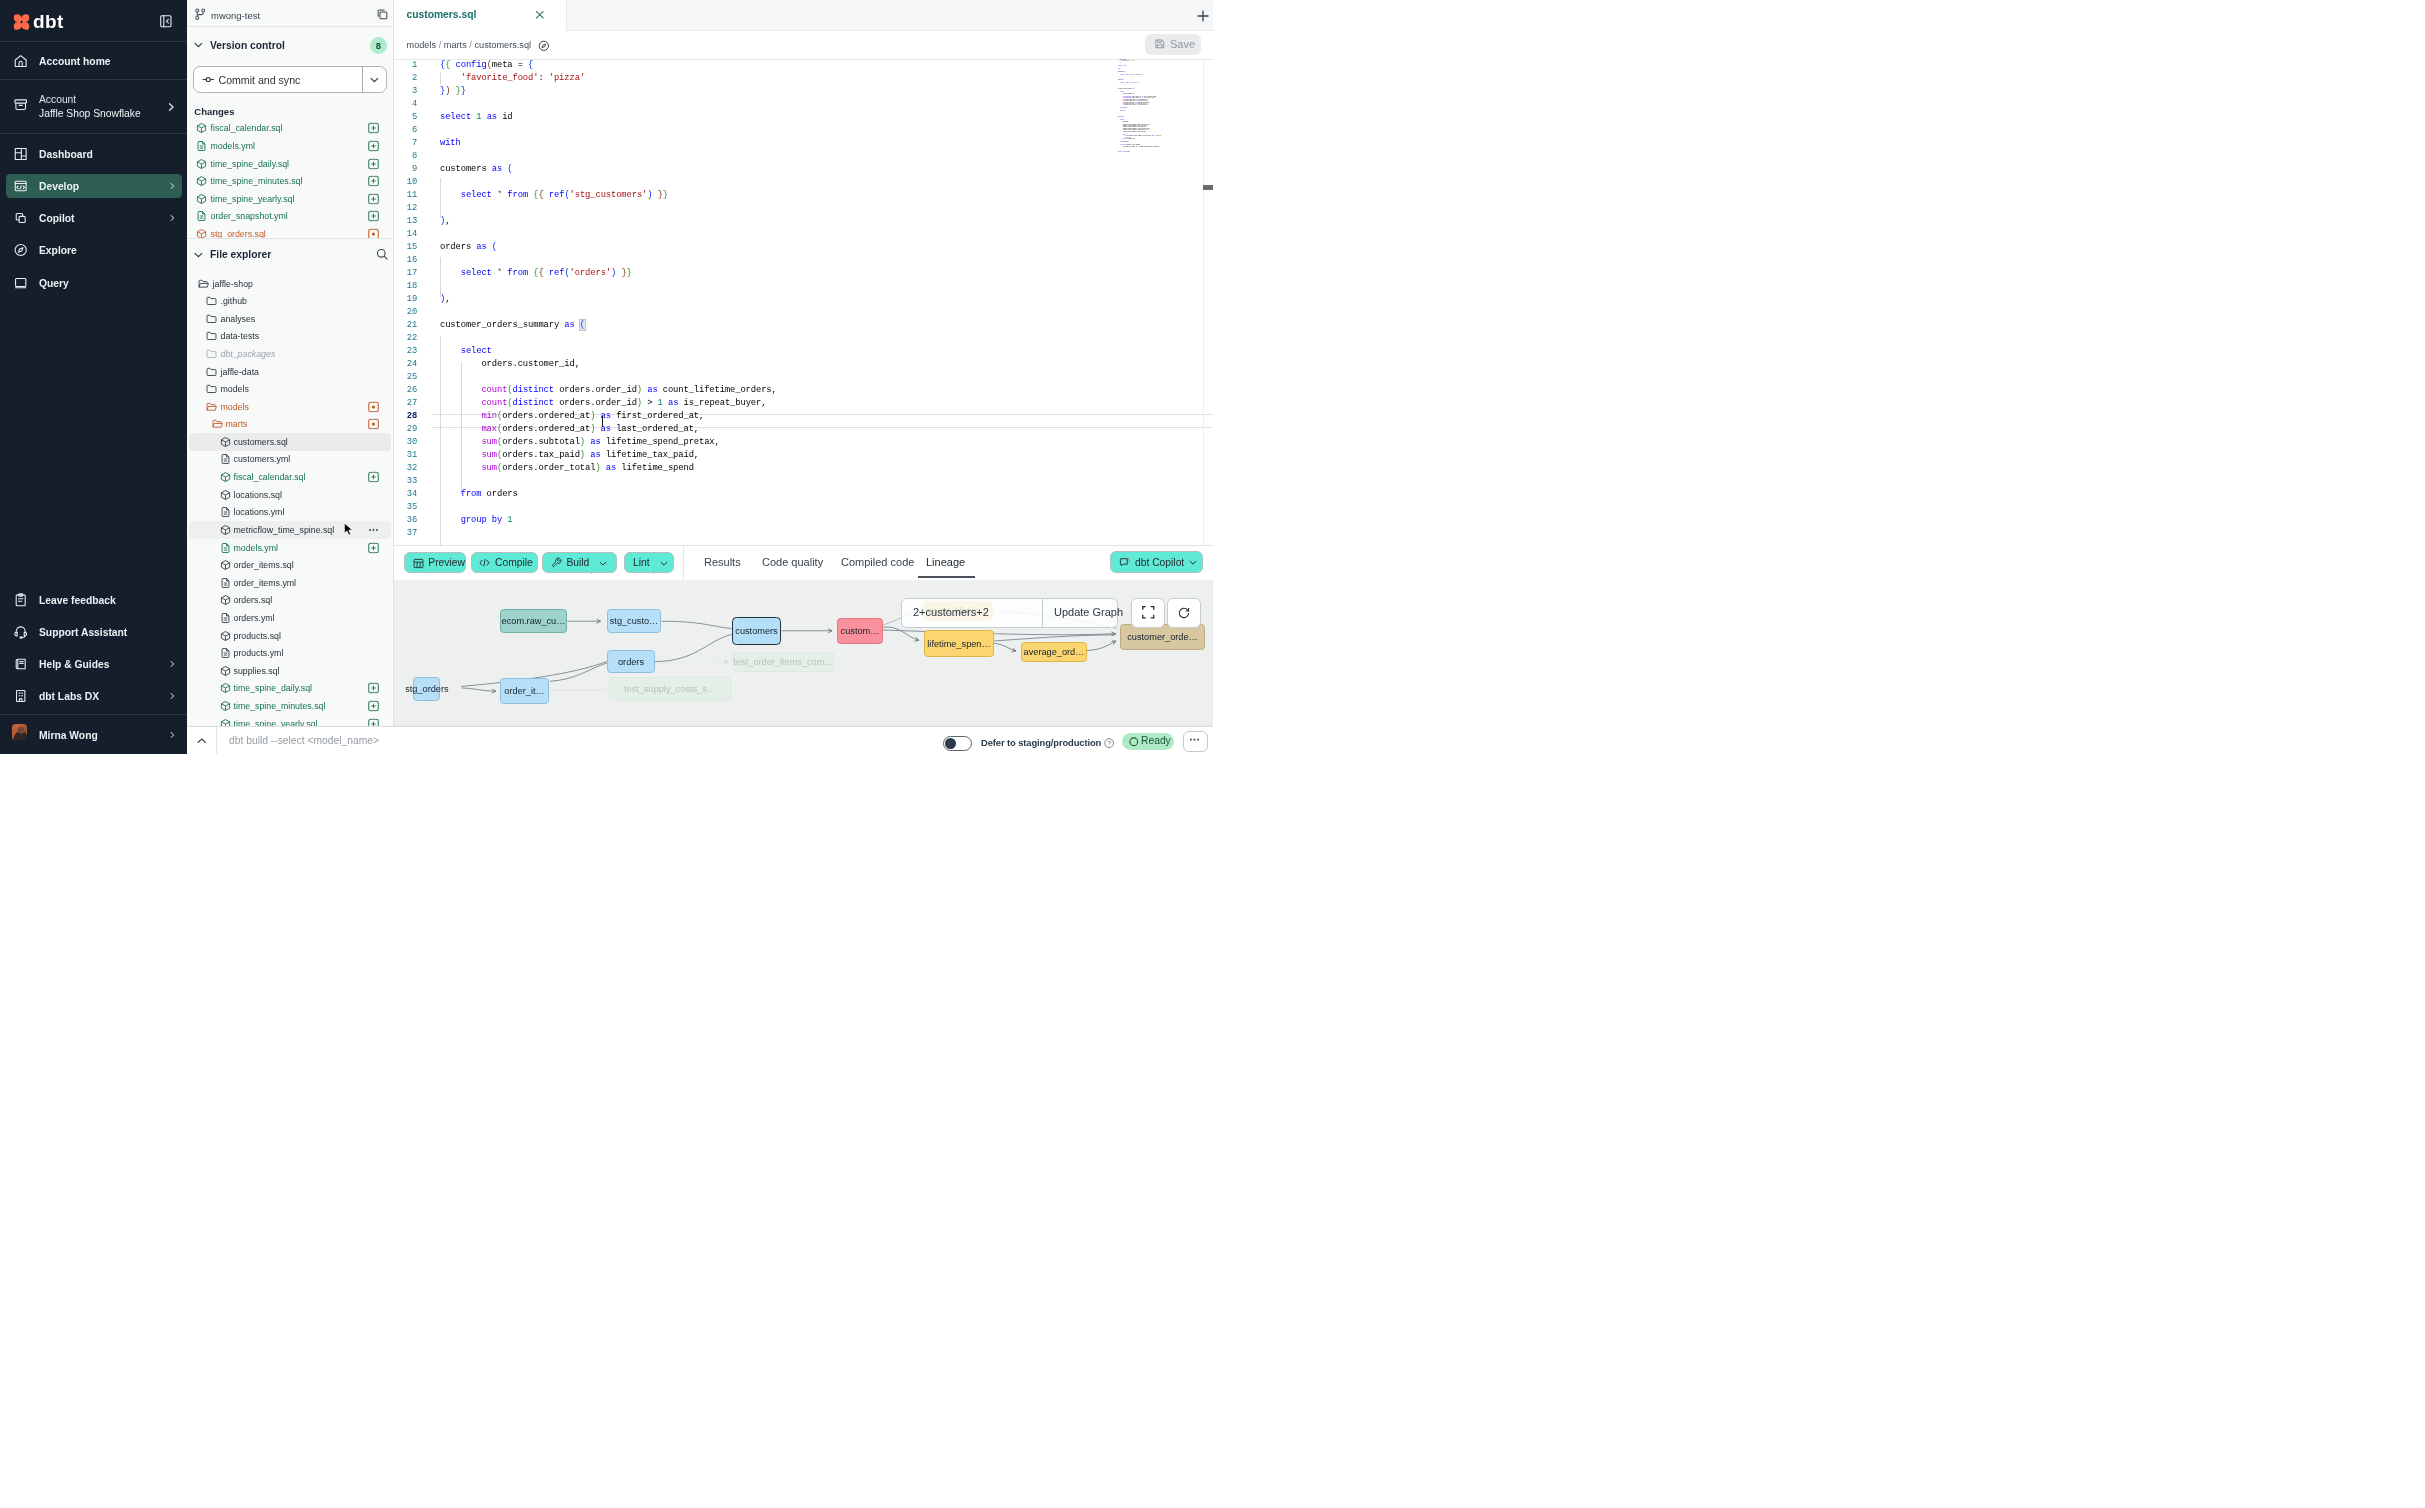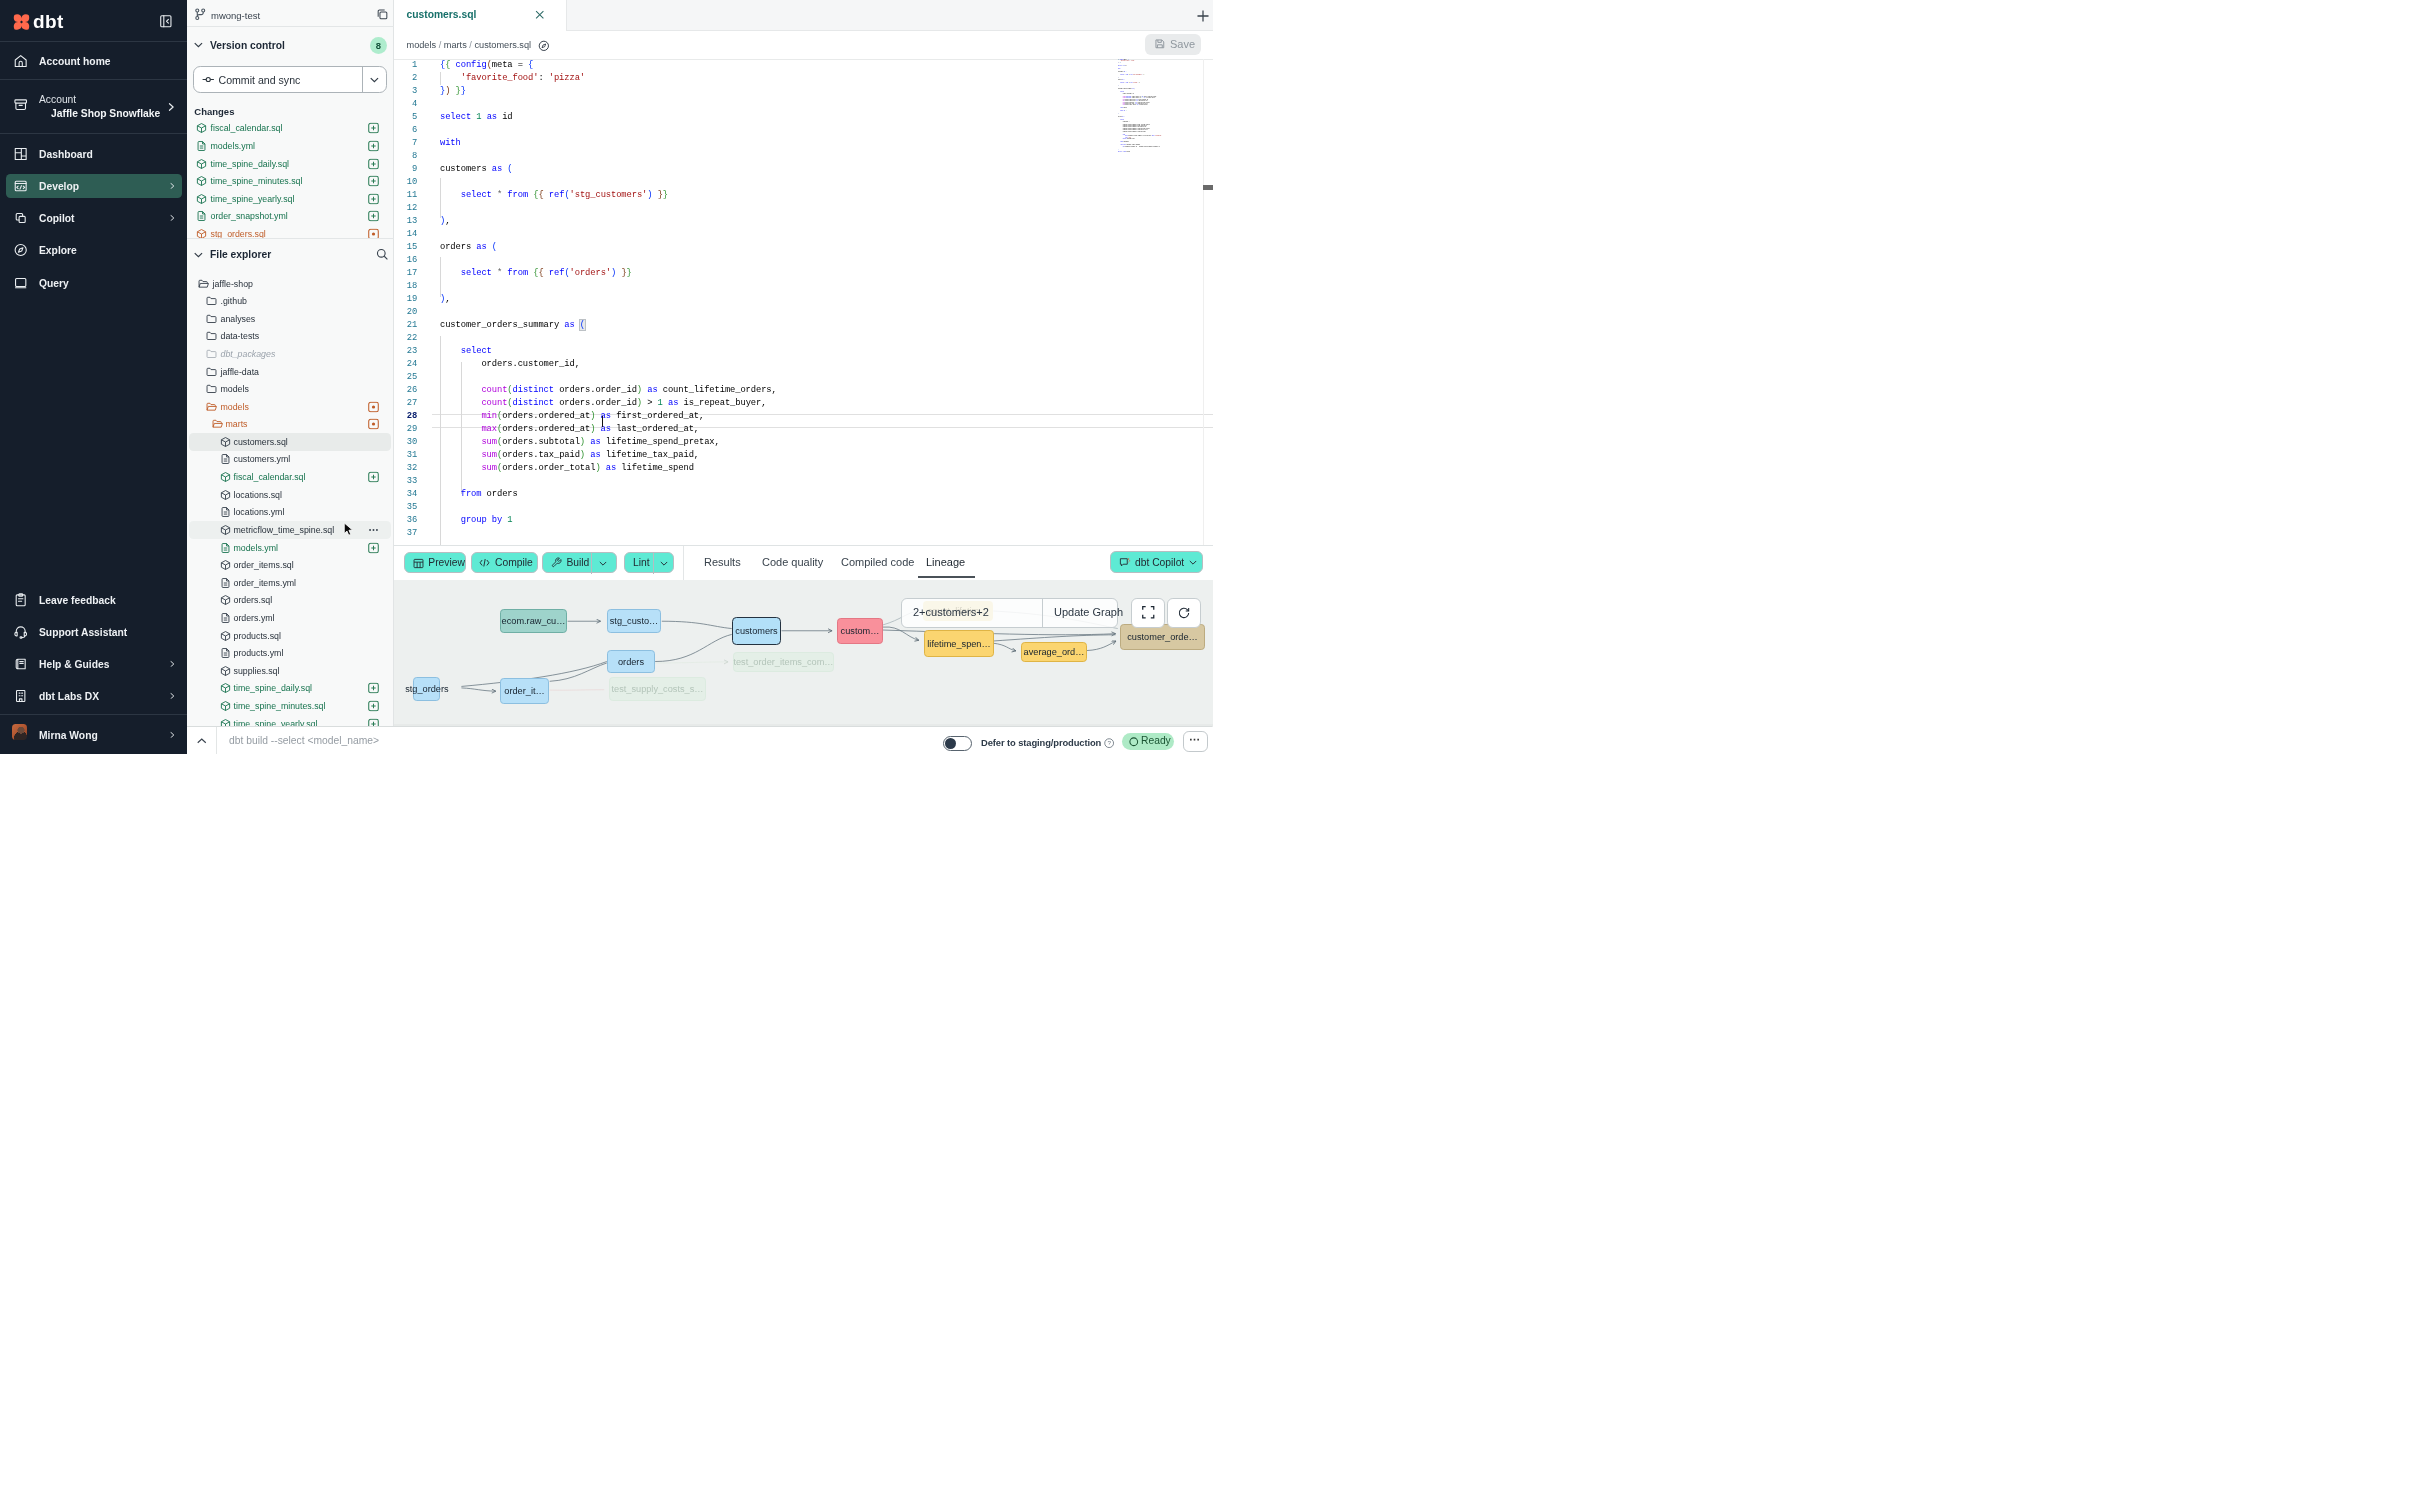--- a/index.html
+++ b/index.html
@@ -66,21 +66,21 @@
   <div class="abs" style="top:97px;left:12.5px;width:15.4px;height:15.4px">
     <svg viewBox="0 0 24 24" width="15.4" height="15.4">
           <g class="stroke" stroke-width="1.8">
             <rect x="3" y="4.5" width="18" height="5" rx="1.2"></rect>
             <path d="M4.5 9.5 V17.5 a2 2 0 0 0 2 2 H17.5 a2 2 0 0 0 2-2 V9.5"></path>
             <path d="M9.5 13 h5"></path>
           </g>
         </svg>
   </div>
   <div class="abs" style="left:39px;top:94px;font-size:10.3px;color:#dfe4e9">Account</div>
-  <div class="abs" style="left:51px;top:108px;font-size:10.3px;font-weight:700;color:#f2f5f7">Jaffle Shop Snowflake</div>
+  <div class="abs" style="left:39px;top:108px;font-size:10.3px;font-weight:400;color:#f2f5f7">Jaffle Shop Snowflake</div>
   <svg class="abs" style="left:168px;top:103px" width="6.6" height="8" viewBox="0 0 9 11">
         <polyline points="2,1 7,5.5 2,10" class="stroke" style="stroke-width:1.6"></polyline>
       </svg>
   <div class="sb-sep" style="top:133px"></div>
 
   <div class="sb-item" style="top:141px">
     <svg class="icon" viewBox="0 0 24 24">
           <path class="stroke" stroke-width="1.8" d="M3.5 3.5 H20.5 V20.5 H3.5 Z M3.5 10 H13 M13 3.5 V20.5 M13 15 H20.5"></path>
         </svg>
     <div class="txt">Dashboard</div>
@@ -884,21 +884,21 @@
 <div class="node" style="left:443px;top:38px;width:46px;height:26px;background:#f9909b;border:0.7px solid #e47784;">custom…</div>
 <div class="node" style="left:530px;top:50px;width:70px;height:27px;background:#fbd570;border:0.7px solid #dfb445;">lifetime_spen…</div>
 <div class="node" style="left:627px;top:62px;width:66px;height:20px;background:#fbd570;border:0.7px solid #dfb445;">average_ord…</div>
 <div class="node" style="left:726px;top:44px;width:85px;height:26px;background:#d7c8a2;border:0.7px solid #bcab80;">customer_orde…</div>
 <div class="node" style="left:213px;top:70px;width:48px;height:23px;background:#b7e0f8;border:0.7px solid #8cbfe0;">orders</div>
 <div class="node" style="left:19.4px;top:97px;width:27px;height:24px;background:#b7e0f8;border:0.7px solid #8cbfe0;">stg_orders</div>
 <div class="node" style="left:106px;top:98px;width:49px;height:26px;background:#b7e0f8;border:0.7px solid #8cbfe0;">order_it…</div>
 <div class="node" style="left:339px;top:72px;width:101px;height:20px;background:#e4efe7;border:0.7px solid #dcebe0;">
           <span style="color:#b4c5ba">test_order_items_com…</span>
         </div>
-<div class="node" style="left:215px;top:97px;width:97px;height:24px;background:#e4efe7;border:0.7px solid #dcebe0;align-items:center;">
+<div class="node" style="left:215px;top:97px;width:122px;height:24px;background:#e4efe7;border:0.7px solid #dcebe0;align-items:center;">
           <span style="color:#b4c5ba">test_supply_costs_s…</span>
         </div>
 <div class="abs" style="left:507px;top:17.6px;width:217px;height:30px;background:rgba(255,255,255,0.84);border:1px solid #c6cdd0;border-radius:5.9px"></div>
 <div class="node" style="left:529px;top:20.5px;width:70px;height:20.5px;background:#faf4dd;border:none;opacity:.6">
           <span style="color:#bcb7a0">count_lifetim…</span>
         </div>
 <div class="abs" style="left:648px;top:18.3px;width:0.9px;height:28.6px;background:#c6cdd0"></div>
 <div class="abs" style="left:519px;top:26px;font-size:11px;color:#2b3642">2+customers+2</div>
 <div class="abs" style="left:660px;top:26px;font-size:11px;color:#2b3642">Update Graph</div>
 <div class="gbtn" style="left:737px;top:17.6px;width:34px;height:30px"></div>

